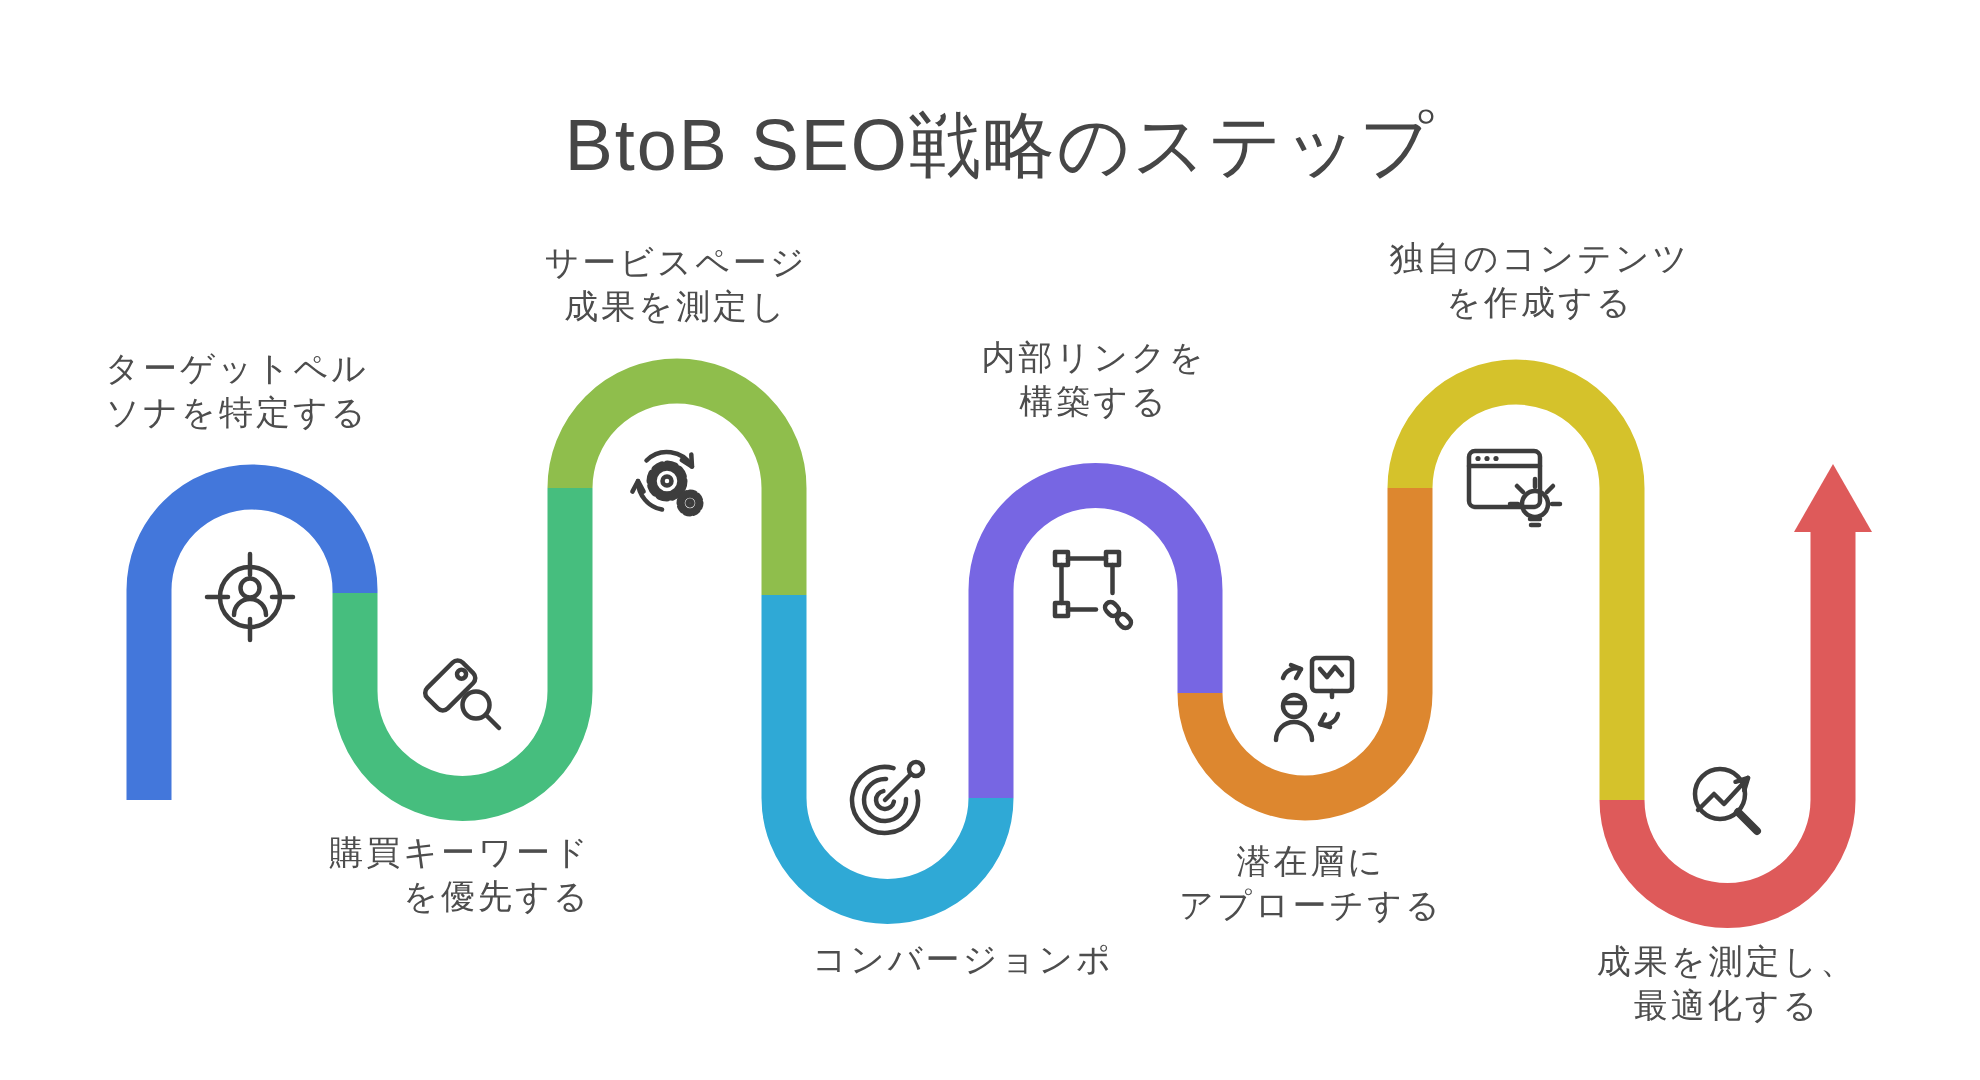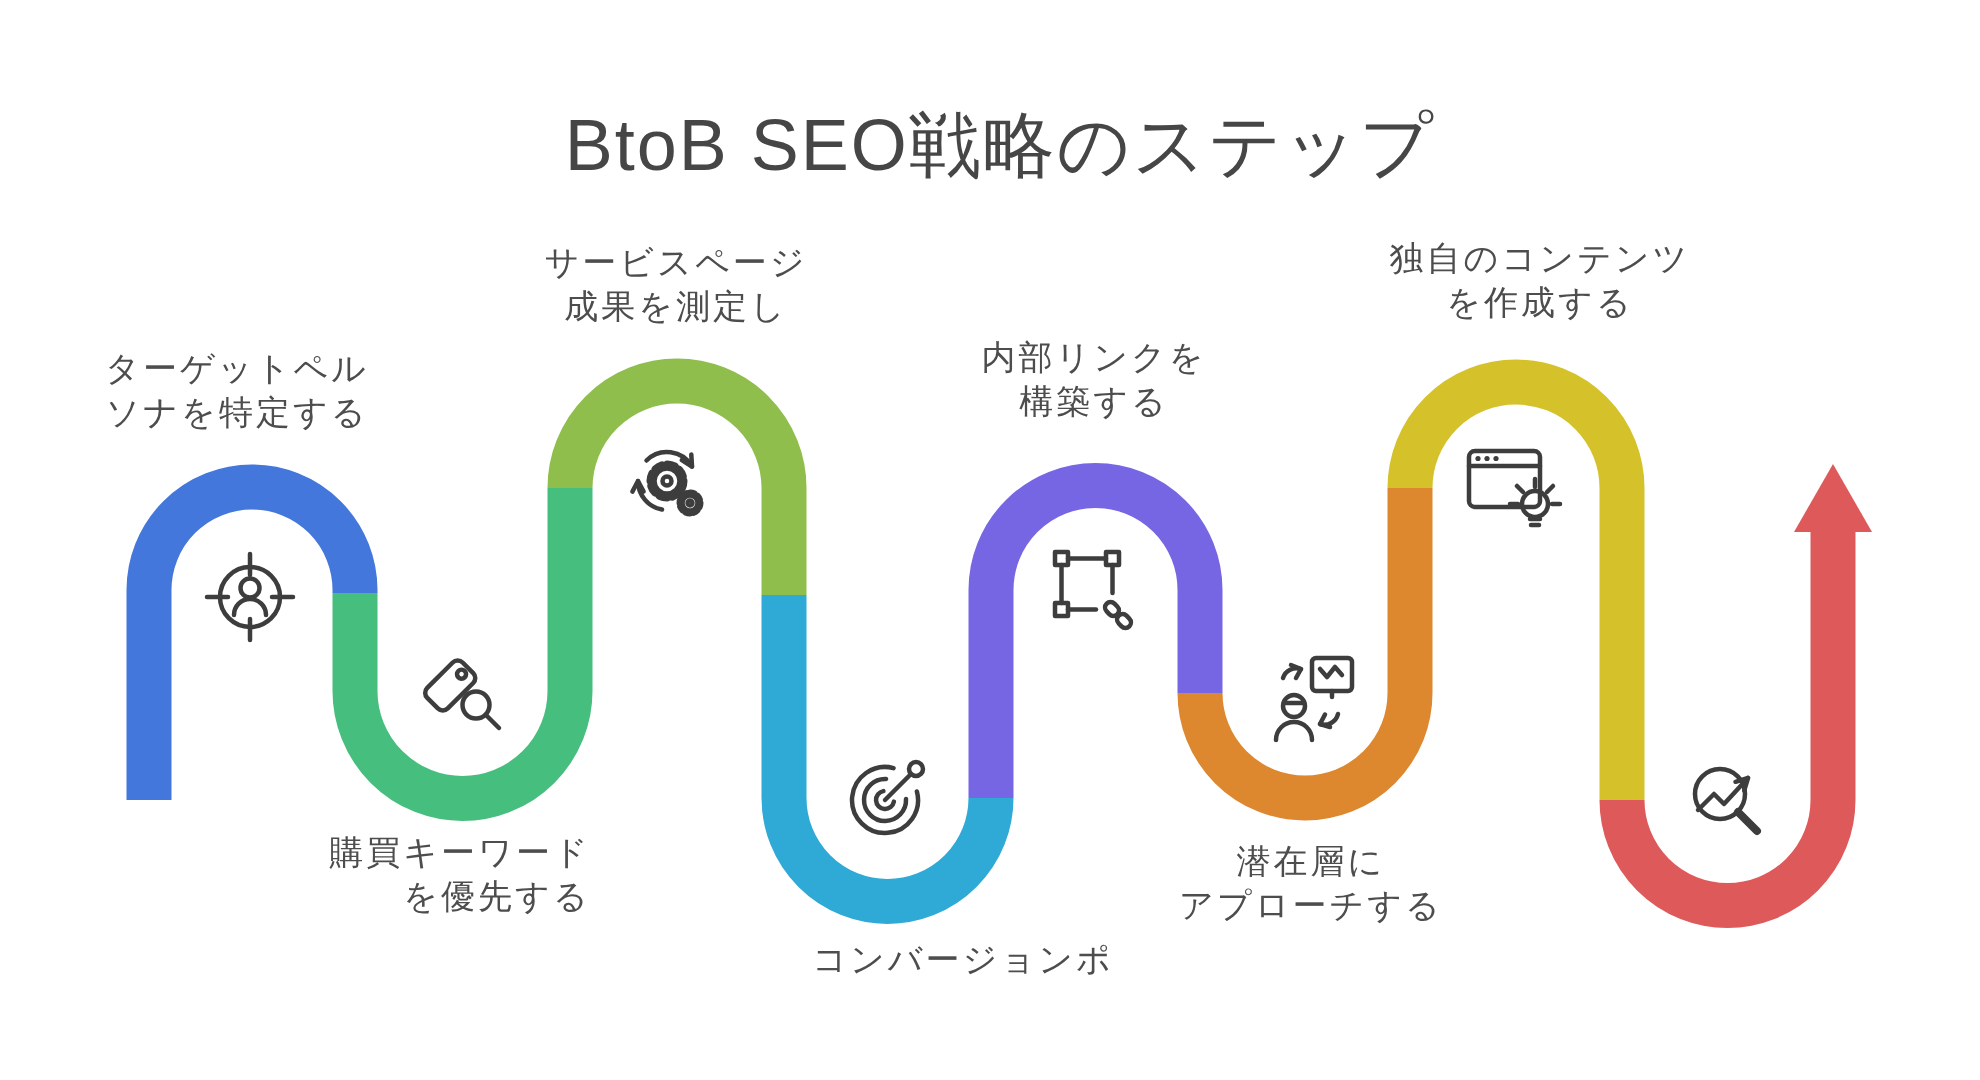--- a/index.html
+++ b/index.html
@@ -164,14 +164,18 @@
     <div>構築する</div>
   </div>
   <div class="label" id="lb6">
     <div>潜在層に</div>
     <div>アプローチする</div>
   </div>
   <div class="label" id="lb7">
     <div>独自のコンテンツ</div>
     <div>を作成する</div>
   </div>
+  <div class="label" id="lb8">
+    <div>成果を測定し、</div>
+    <div>最適化する</div>
+  </div>
 
 </div>
 
 </body></html>

